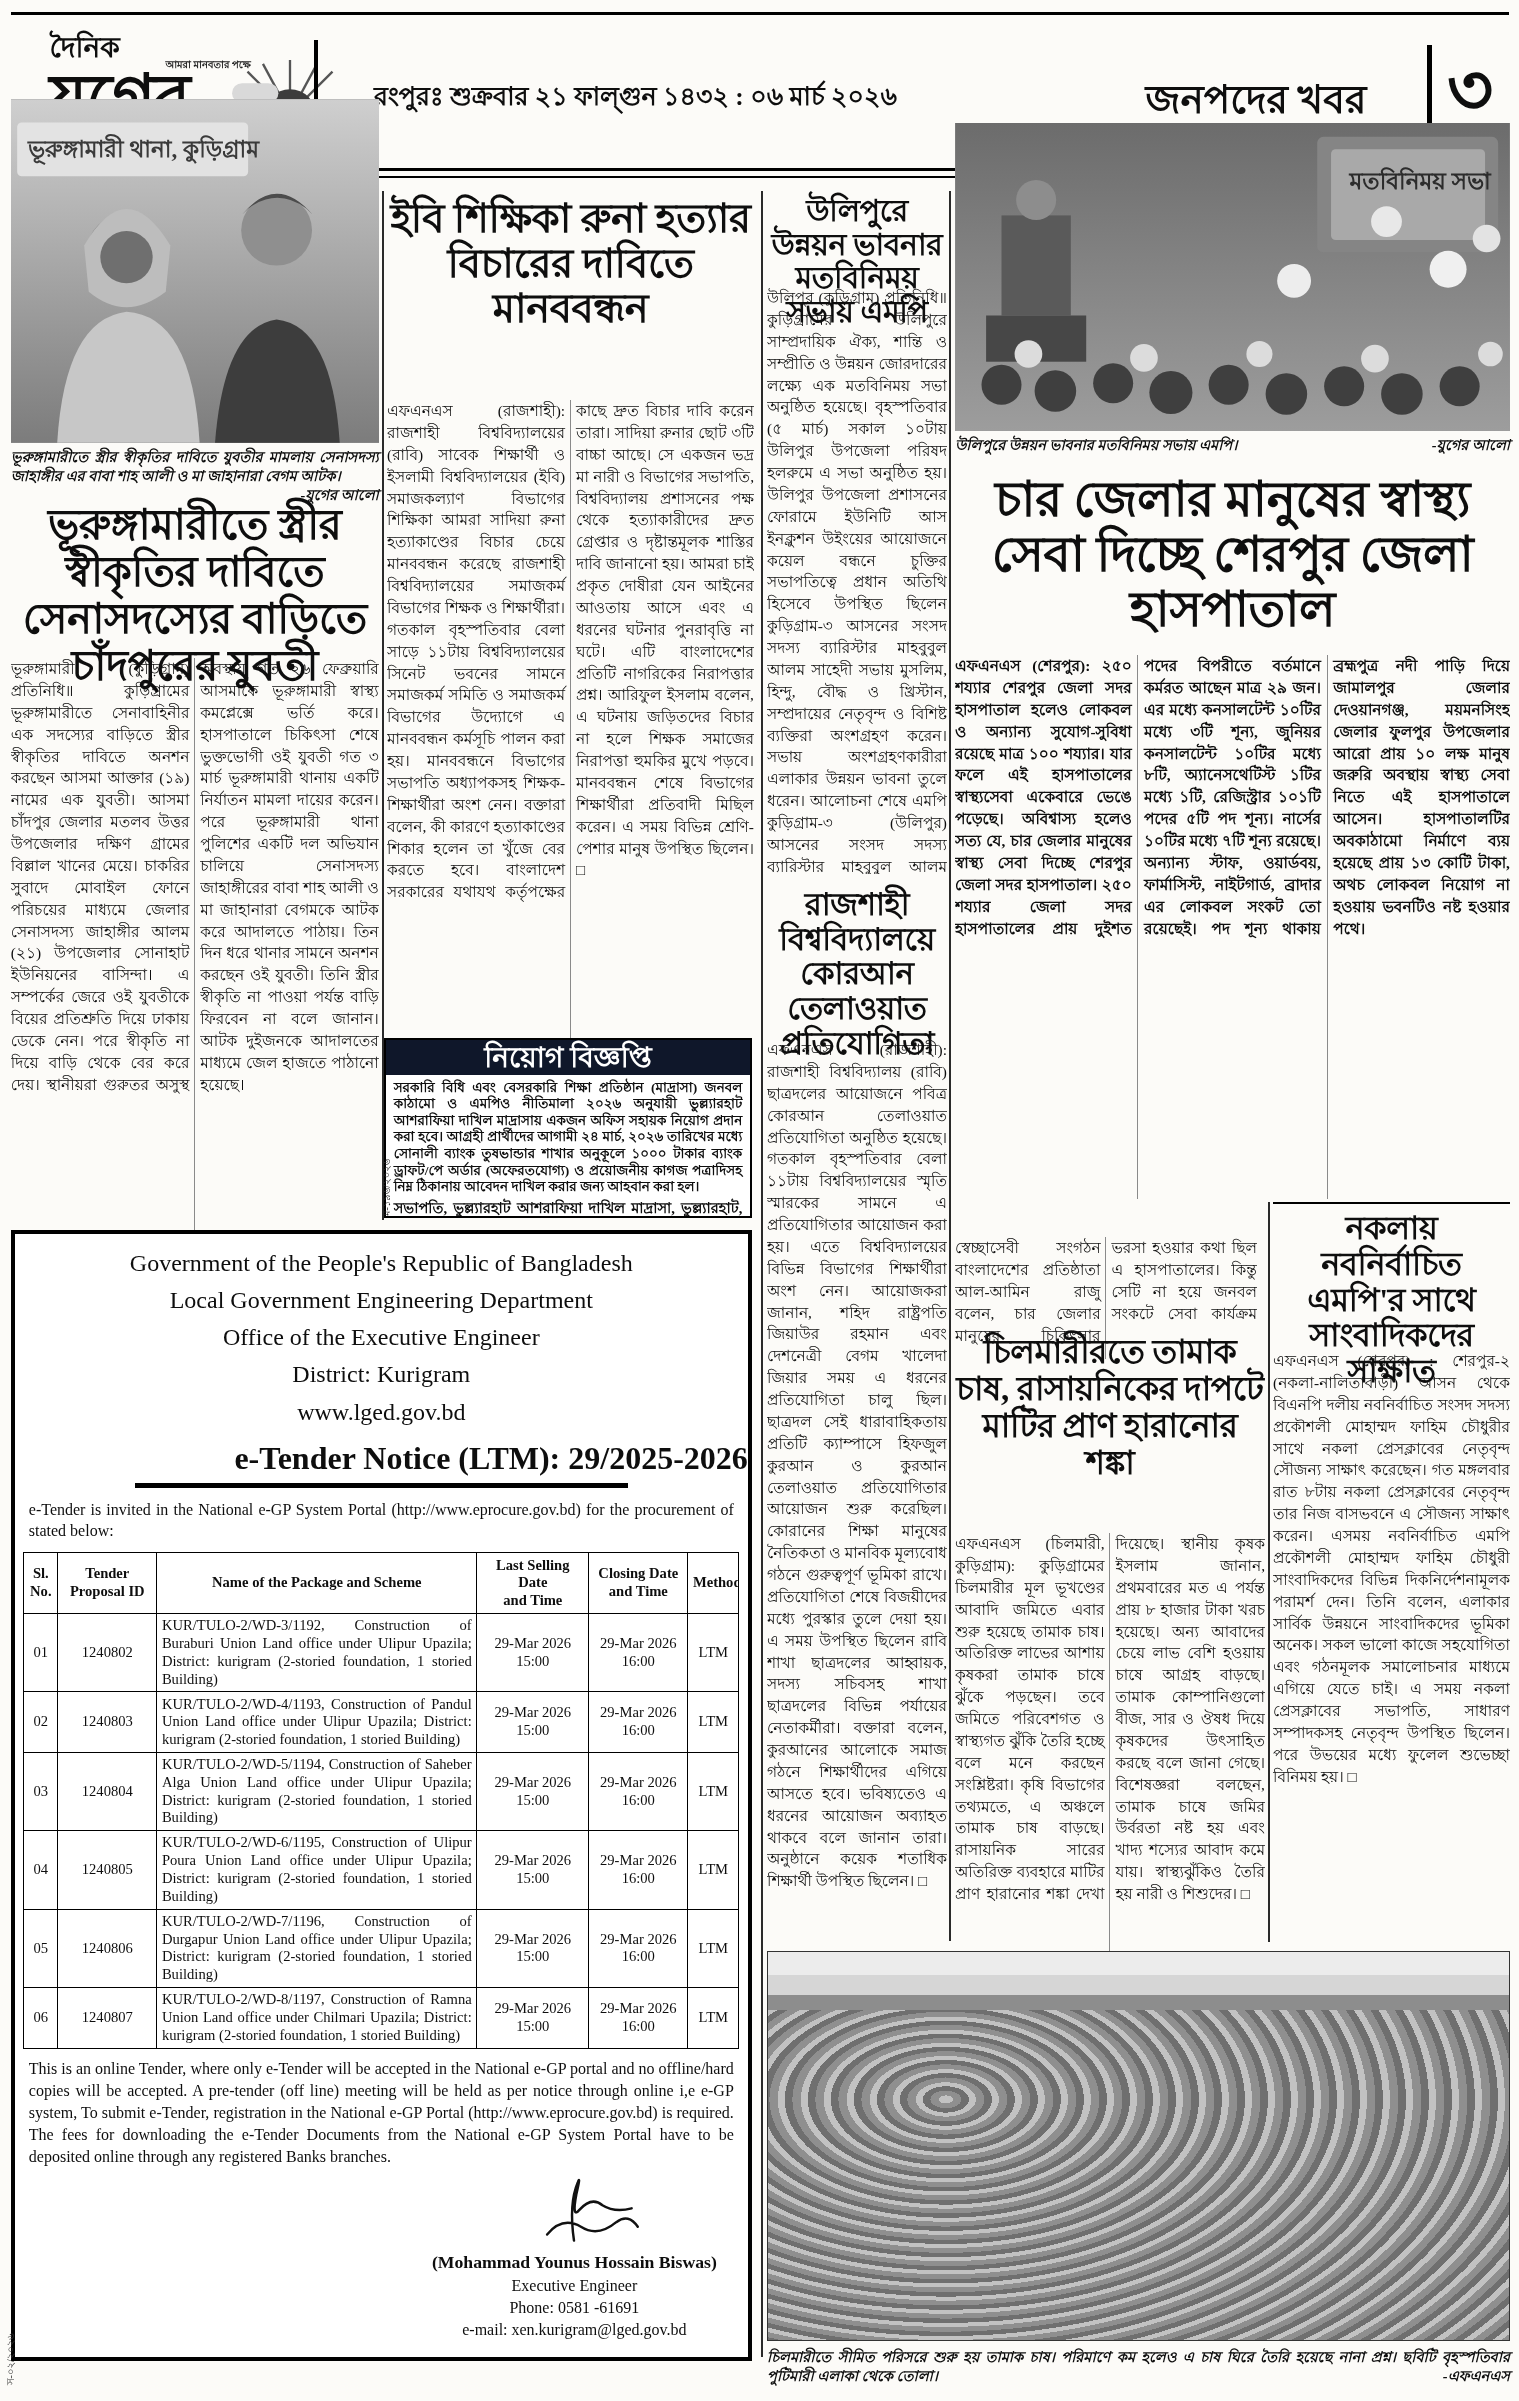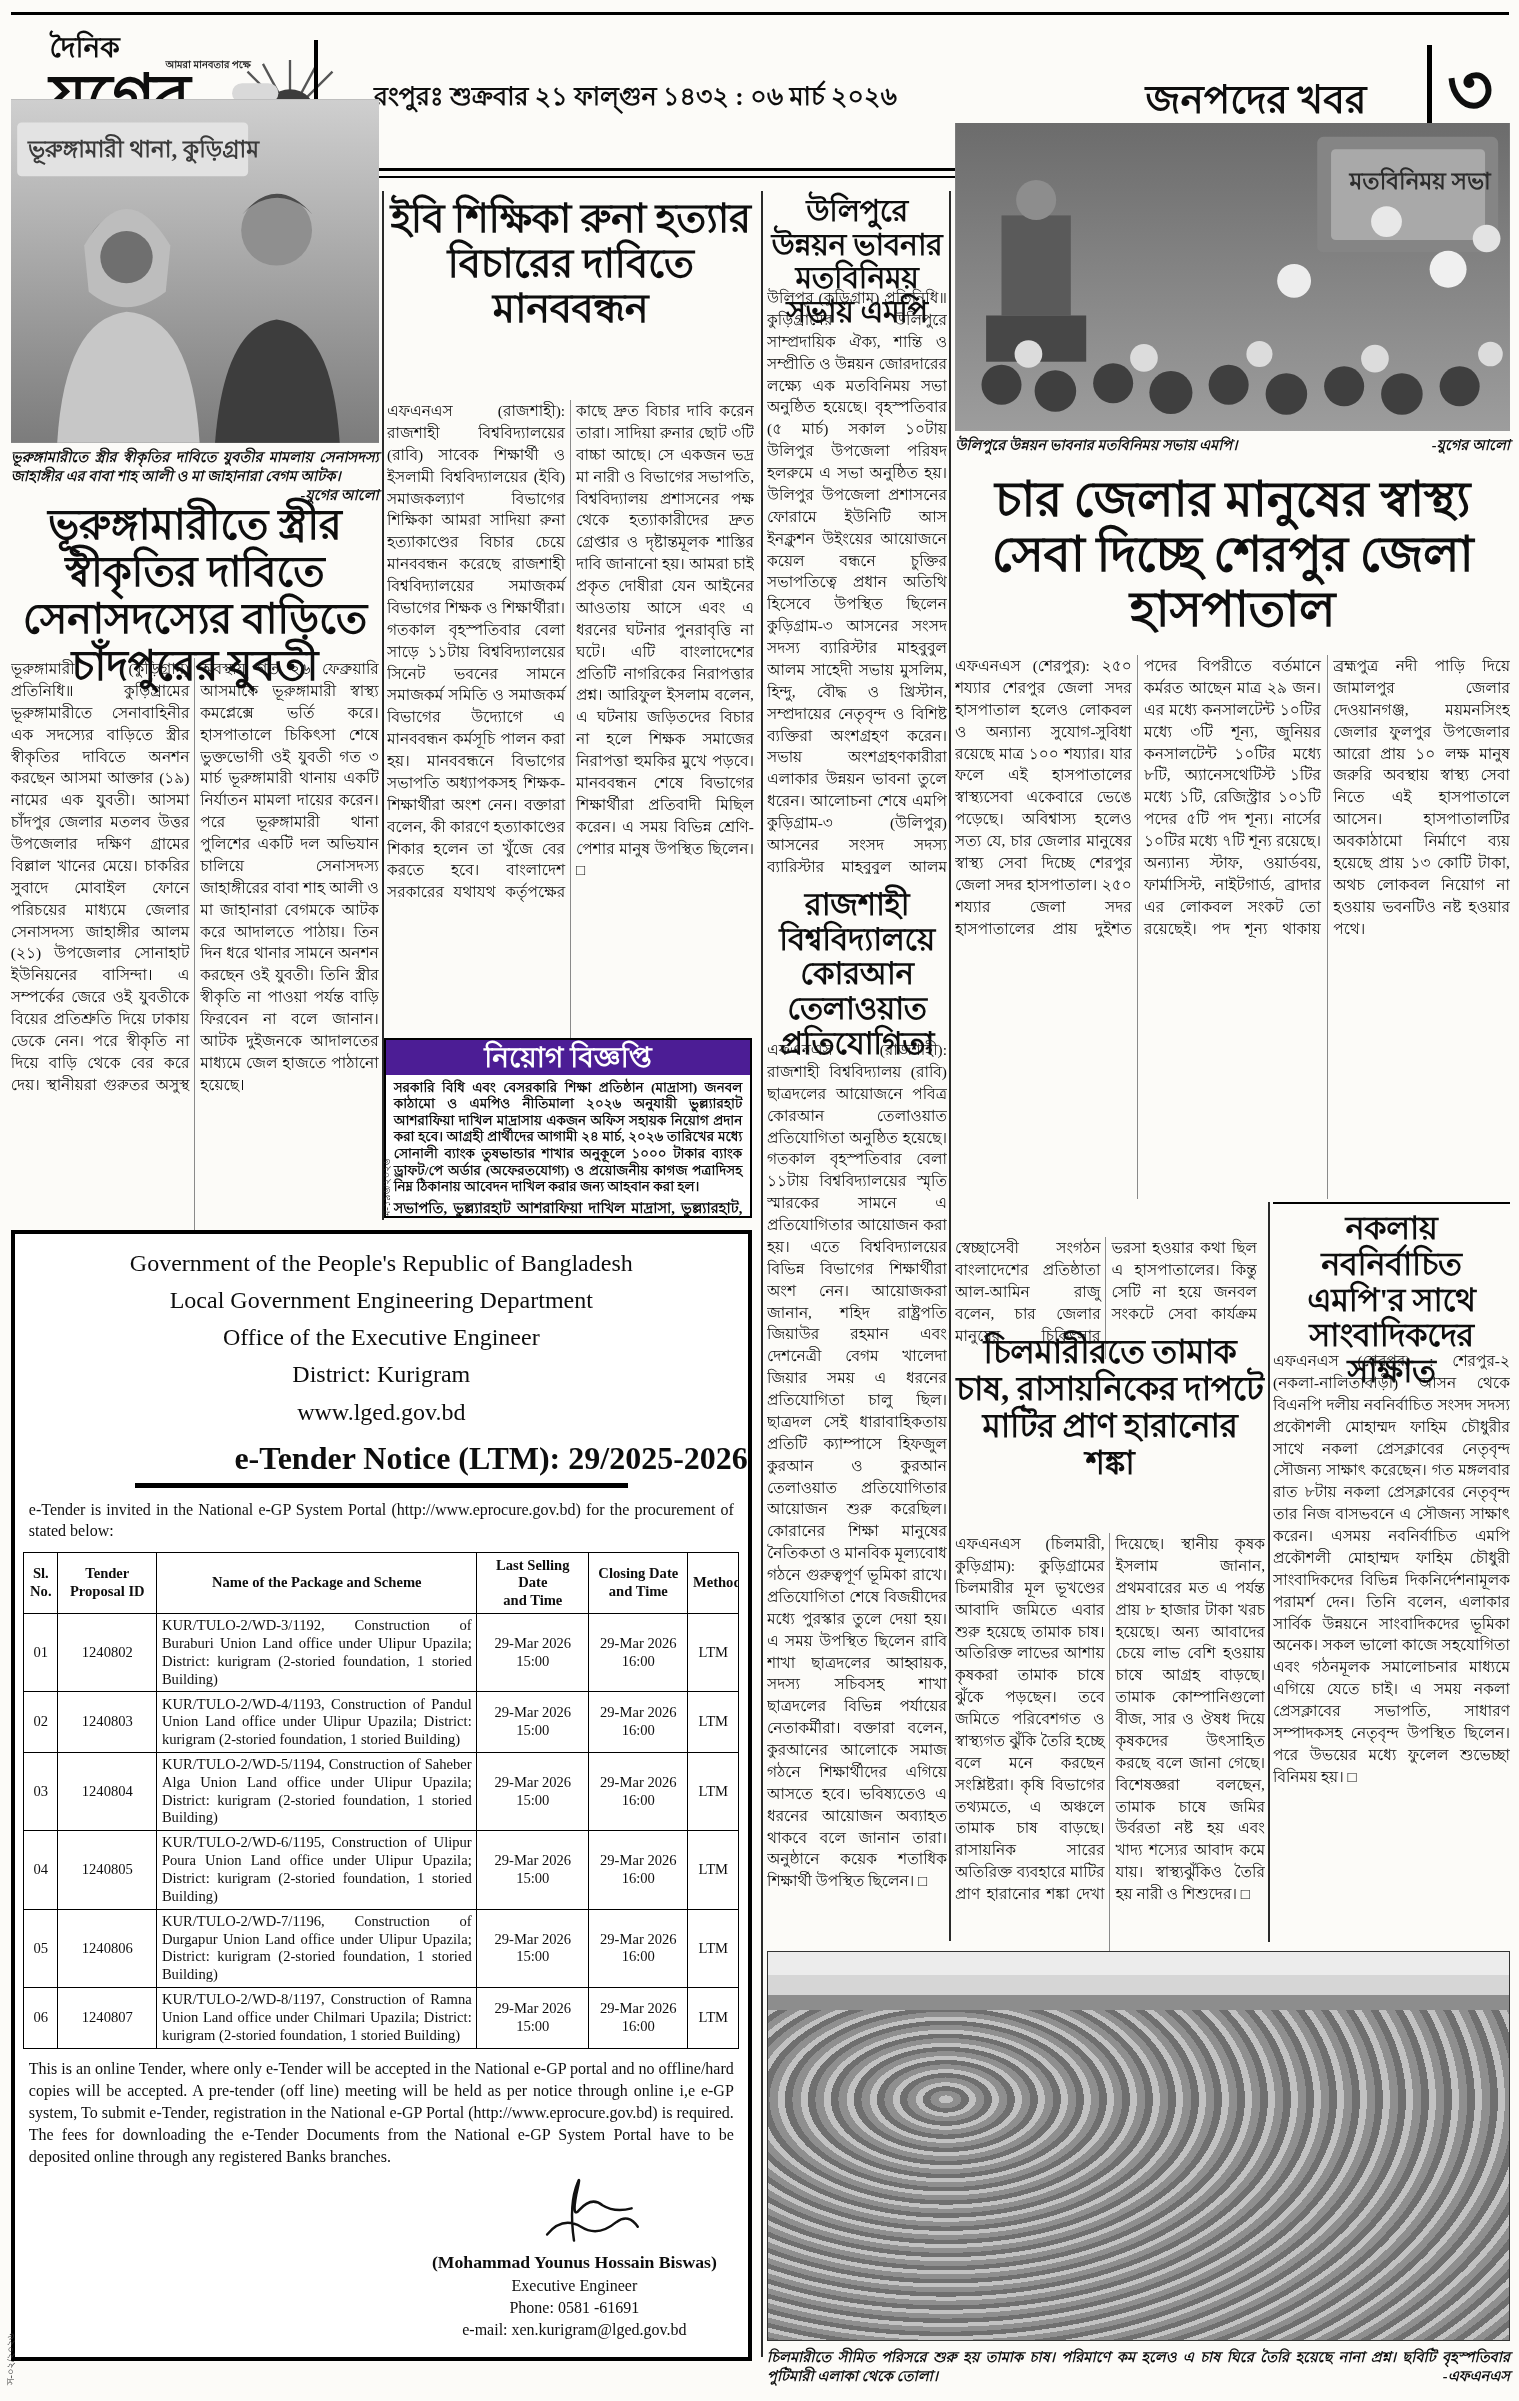--- a/index.html
+++ b/index.html
@@ -5,35 +5,35 @@
   html,body{margin:0;padding:0;background:#dddbd6;}
   .page{position:relative;width:1519px;height:2401px;background:#fcfbf8;color:#0e0e0e;
         font-family:"Liberation Serif","DejaVu Serif",serif;overflow:hidden;}
   .abs{position:absolute;}
   .rule{background:#000;}
   .vrule{background:#2a2a2a;width:1.5px;}
   .headline{font-weight:bold;text-align:center;line-height:1.12;letter-spacing:-0.4px;}
   .body-text{font-size:15.4px;line-height:1.42;text-align:justify;overflow:hidden;
              font-family:"Liberation Serif","DejaVu Serif",serif;}
   .cols2{column-count:2;column-gap:10.8px;column-rule:0.8px solid #8a8a8a;margin-top:32px;}
-  .cols3{column-count:3;column-gap:12.3px;column-rule:0.8px solid #8a8a8a;}
+  .cols3{column-count:3;column-gap:12.3px;column-rule:0.8px solid #8a8a8a;font-weight:bold;}
   .caption{font-size:14.6px;font-weight:bold;font-style:italic;line-height:1.3;text-align:justify;}
   .caption .credit{float:right;font-style:italic;}
   .photo{background:#9a9a9a;display:block;}
   
   .m-daily{font-size:28px;font-weight:bold;}
   .m-logo{font-size:66px;font-weight:bold;letter-spacing:-1.5px;line-height:1;}
   .m-logo .lite{color:#8f8f8f;}
   .m-slogan{font-size:10px;font-weight:bold;color:#222;}
   .m-date{font-size:25.4px;font-weight:bold;text-align:center;}
   .m-section{font-size:39px;font-weight:bold;}
   .m-page{font-size:71px;font-weight:bold;line-height:1;}
   
   .niyog{border:2.3px solid #000;background:#fff;}
-  .niyog-title{background:#4c1d95;color:#fff;font-size:28px;font-weight:bold;text-align:center;line-height:1.25;}
+  .niyog-title{background:#0f172a;color:#fff;font-size:28px;font-weight:bold;text-align:center;line-height:1.25;}
   .niyog-body{font-size:13.5px;font-weight:bold;line-height:1.23;text-align:justify;padding:4.6px 7.7px 3.1px;}
   .niyog-addr{font-size:14.6px;font-weight:bold;line-height:1.25;text-align:justify;padding:0 7.7px 4.6px;}
   .sidecode{font-size:10px;color:#333;transform:rotate(-90deg);transform-origin:left top;white-space:nowrap;}
   
   .tender{border:4.6px solid #000;background:#fff;}
   .t-org{font-size:24px;text-align:center;line-height:1.55;}
   .t-memo{font-size:16px;display:flex;justify-content:space-between;padding:4.6px 14px 0;}
   .t-title{font-size:32px;font-weight:bold;text-align:right;padding-top:9.2px;}
   .t-title-bar{height:4.6px;background:#000;width:493px;margin:6.2px auto 0;}
   .t-intro{font-size:16px;line-height:1.35;padding:10.8px 14px 7.7px;text-align:justify;}

